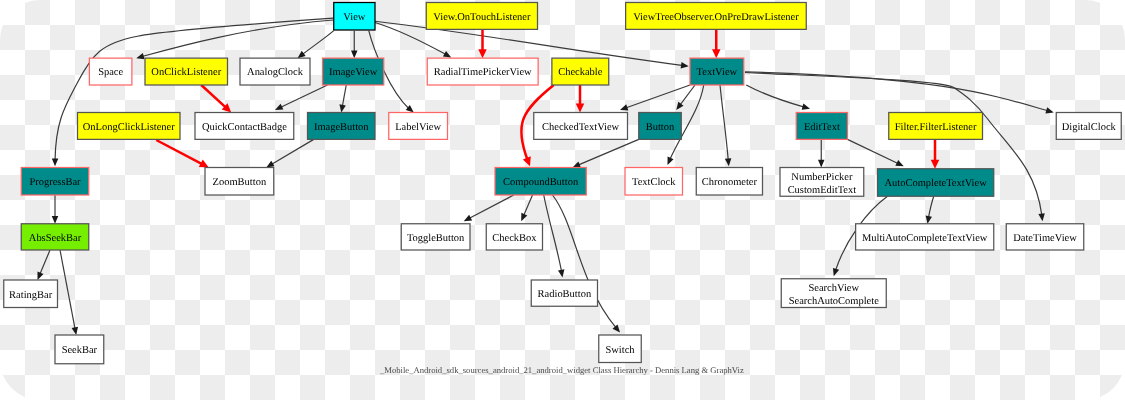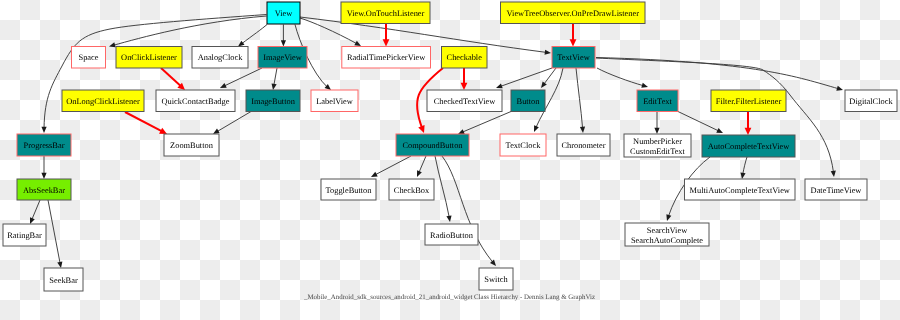--- a/index.html
+++ b/index.html
@@ -3,21 +3,21 @@
 <meta charset="utf-8">
 <style>
   html,body{margin:0;padding:0;background:#fff;}
   body{width:900px;height:320px;overflow:hidden;font-family:"Liberation Serif",serif;}
   #canvas{position:relative;width:900px;height:320px;
     background-image:
       linear-gradient(45deg,#ededed 25%,transparent 25%,transparent 75%,#ededed 75%),
       linear-gradient(45deg,#ededed 25%,transparent 25%,transparent 75%,#ededed 75%);
     background-size:40px 40px;
     background-position:0 0,20px 20px;
-    background-color:#ffffff;}
+    background-color:#ffffff;border-radius:32px;}
   svg{position:absolute;left:0;top:0;transform:translateZ(0);}
   svg text{font-family:"Liberation Serif",serif;-webkit-font-smoothing:antialiased;text-rendering:geometricPrecision;}
 </style>
 </head>
 <body>
 
 <div id="canvas">
 <svg width="900" height="320" viewBox="0 0 900 320">
 <g>
   <g>

